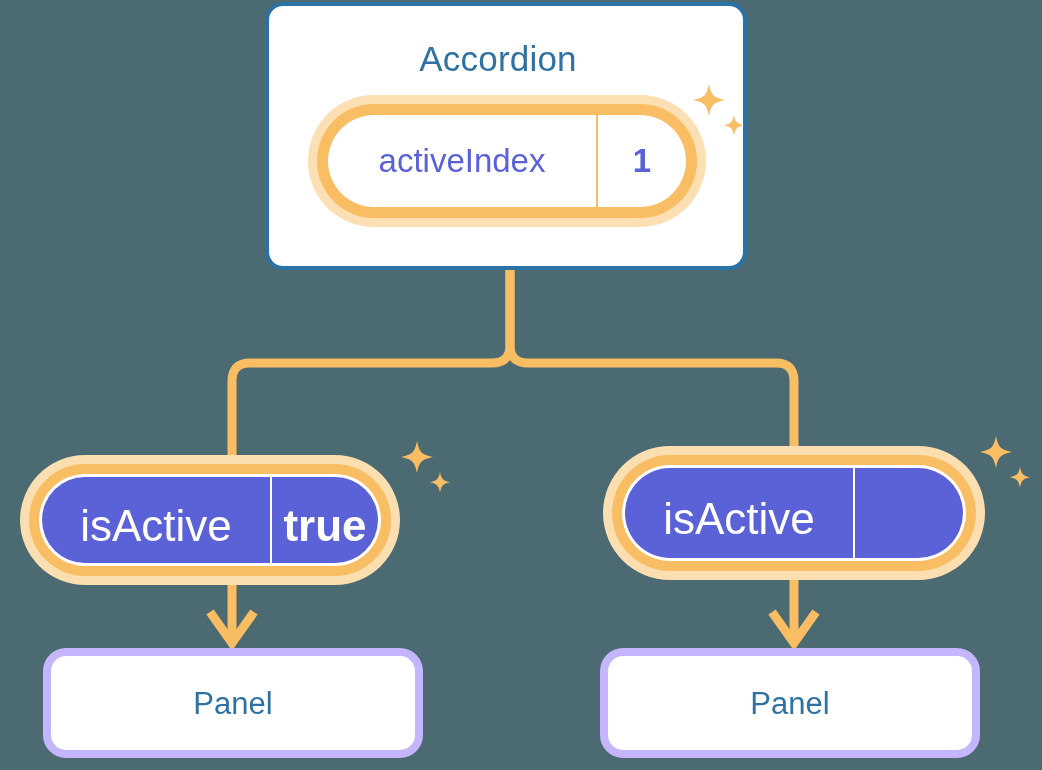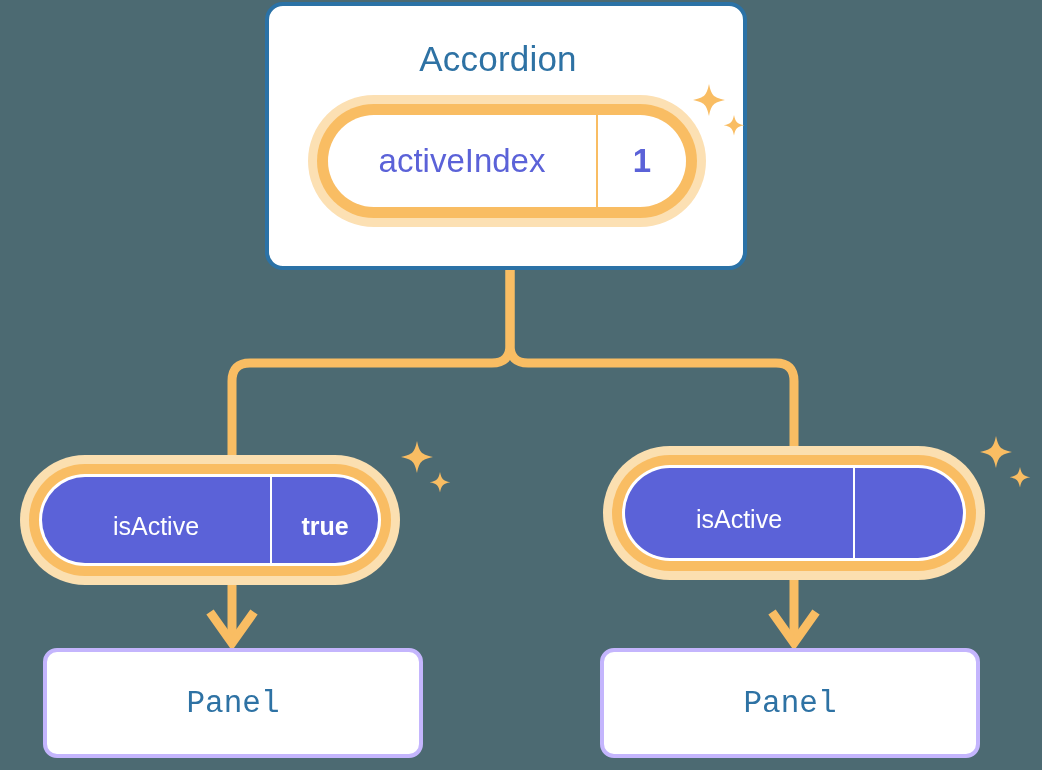--- a/index.html
+++ b/index.html
@@ -138,21 +138,21 @@
   #pill-activeindex .cell  { color: #5b62d8; font-size: 33px; }
   #pill-activeindex .cell-key { width: 268px; }
   #pill-activeindex .cell-val { width: 88px; }
   #pill-activeindex .divider  { background: #f9bd63; }
 
   
   .pill-solid .halo { background: #fbdfb0; }
   .pill-solid .ring { left: 9px;  top: 9px;  right: 9px;  bottom: 9px;  background: #f9bd63; }
   .pill-solid .gap  { left: 19px; top: 19px; right: 19px; bottom: 19px; background: #ffffff; }
   .pill-solid .body { left: 22px; top: 22px; right: 22px; bottom: 22px; background: #5b62d8; }
-  .pill-solid .cell { color: #ffffff; font-size: 25px; margin-top: 12px; }
+  .pill-solid .cell { color: #ffffff; font-size: 44px; margin-top: 12px; }
   .pill-solid .divider { background: #ffffff; }
 
   #pill-isactive-false {
     left: 20px;
     top: 455px;
     width: 380px;
     height: 130px;
   }
   #pill-isactive-false .cell-key { width: 228px; }
   #pill-isactive-false .cell-val { width: 106px; }
@@ -163,28 +163,27 @@
     width: 382px;
     height: 134px;
   }
   #pill-isactive-true .cell-key { width: 228px; }
   #pill-isactive-true .cell-val { width: 108px; }
 
   
   .panel-box {
     position: absolute;
     background: #ffffff;
-    border: 4px solid #c4b5fd;
-    border-radius: 14px;
+    border: 8px solid #c4b5fd;
+    border-radius: 23px;
     box-sizing: border-box;
     display: flex;
     align-items: center;
     justify-content: center;
     z-index: 3;
-    font-family: Liberation Mono, monospace;
   }
   .panel-box .panel-label {
     color: #2e72a4;
     font-size: 31px;
     line-height: 1;
   }
 
   #panel-left {
     left: 43px;
     top: 648px;

